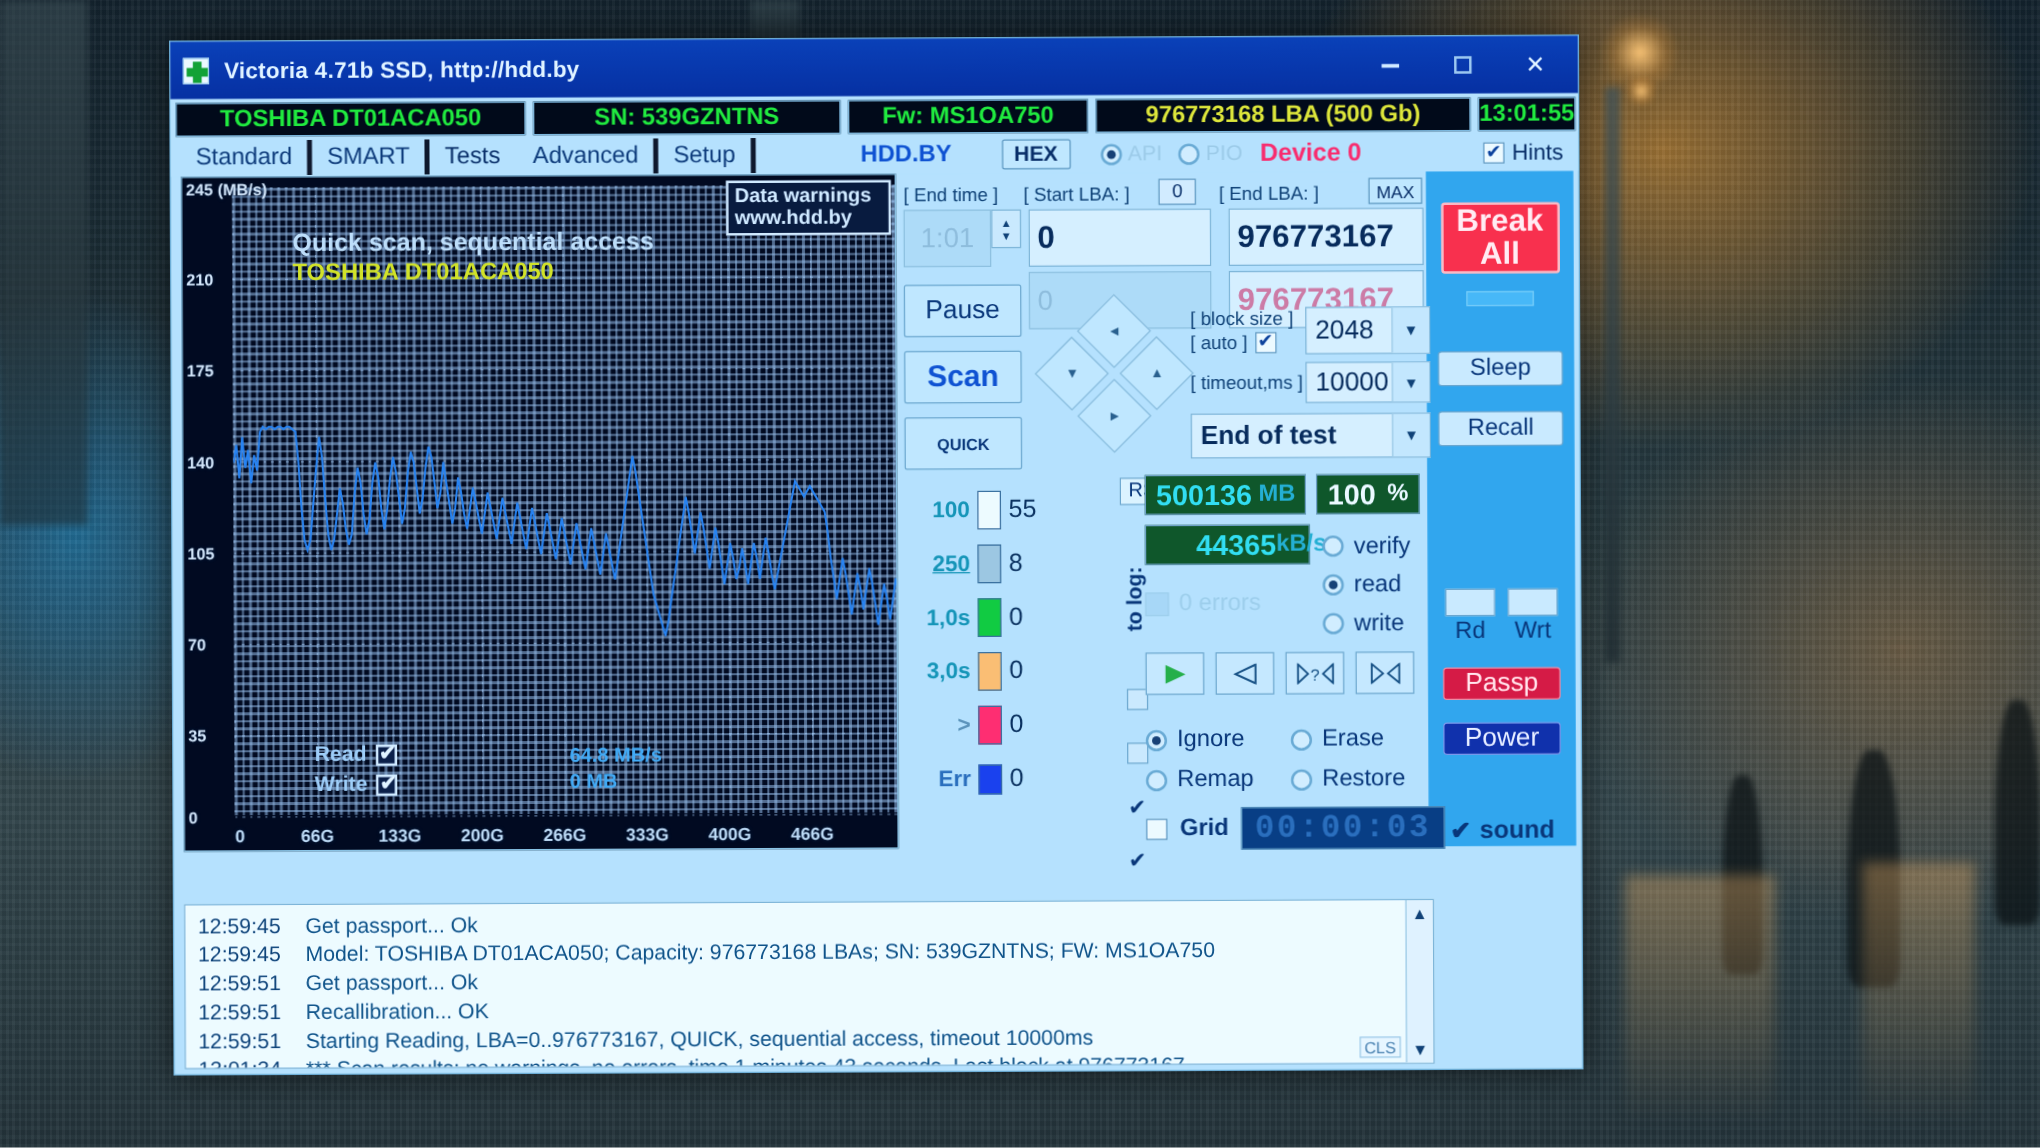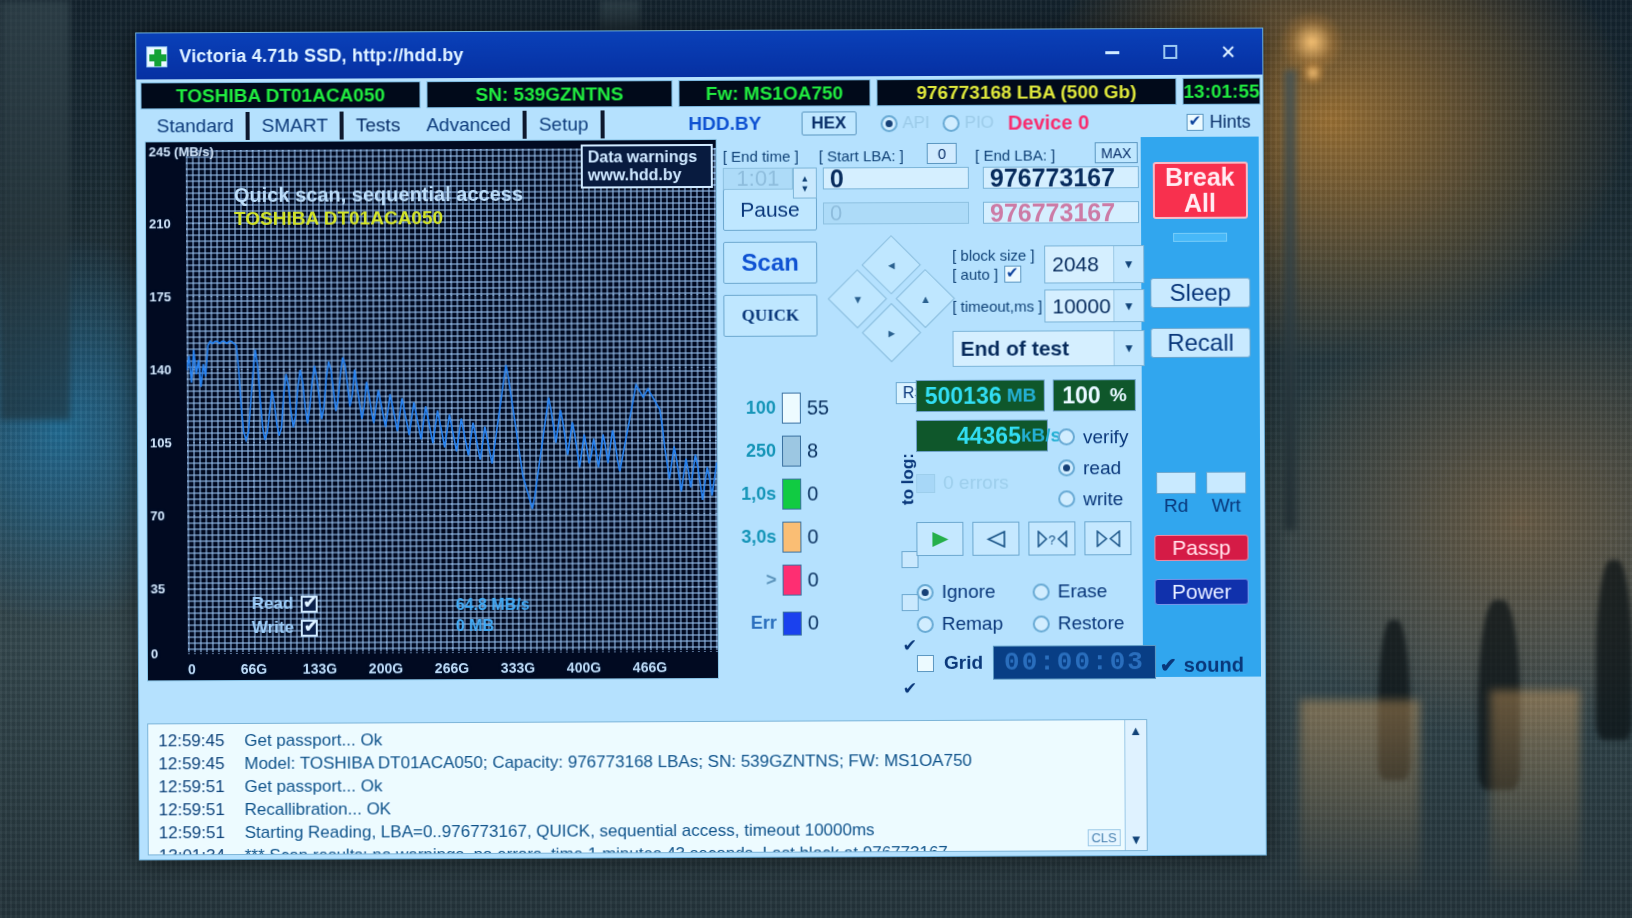--- a/index.html
+++ b/index.html
@@ -172,34 +172,34 @@
   #rw-legend .row { display:flex; align-items:center; gap:7px; margin-bottom:4px; }
   .gcbox { width:17px; height:17px; border:2px solid #cfe6fb; background:#0d1f44; position:relative; }
   .gcbox::after { content:"✔"; position:absolute; left:1px; top:-5px; font-size:16px; color:#dff0ff; }
   #speed-legend { position:absolute; left:308px; bottom:42px; color:#4aa6e8; font-size:16px; font-weight:bold; line-height:1.35; }
   #plot-svg { position:absolute; left:40px; top:8px; }
 
   
   #ctrl-pane { width:424px; position:relative; padding:4px 0 0 6px; }
   .lbl { font-size:15px; color:#14406f; }
   .fld {
-    background:#d3eaf9; border:1px solid #7fb0cf; height:22px;
+    background:#d3eaf9; border:1px solid #7fb0cf; height:46px;
     display:flex; align-items:center; padding:0 6px;
     font-size:22px; color:#0a2a55;
   }
   .fld.big { font-size:25px; font-weight:bold; }
   .fld.dim { color:#8fb8d4; background:#aed6ef; border-color:#8fbcd8; }
   .fld.pink { color:#c27ba0; }
   .btn {
     background:#bfe2f7; border:1px solid #6fa3c6; height:42px;
     display:flex; align-items:center; justify-content:center;
     font-size:21px; color:#0d3570; border-radius:2px;
   }
   .btn.accent { color:#1550c0; font-weight:bold; font-size:24px; }
-  .btn.small { font-size:17px; font-weight:bold;font-family:Liberation Serif, serif; }
+  .btn.small { font-size:13px; font-weight:bold; }
   #maxbtn {
     border:1px solid #5f93b8; background:#bfe2f7; font-size:14px; color:#0c2d60;
     padding:0 5px; height:21px; display:flex; align-items:center;
   }
   #zerobtn {
     border:1px solid #5f93b8; background:#cfe6f8; font-size:15px; color:#0c2d60;
     padding:0 10px; height:21px; display:flex; align-items:center;
   }
   .spin {
     width:24px; border:1px solid #7fb0cf; background:#c8e4f6; height:31px;
@@ -280,21 +280,21 @@
   }
   #break-all {
     width:95px; height:76px; background:#e3344e; border:2px solid #f0b8c2; border-radius:3px;
     color:#ffe8ee; font-weight:bold; font-size:25px; line-height:1.05;
     display:flex; align-items:center; justify-content:center; text-align:center; margin-top:19px;
   }
   #progress-slot { width:54px; height:17px; background:#4fb2ea; border:1px solid #7cc7ee; margin-top:14px; }
   .rbtn {
     width:100px; height:40px; background:#c8e5f8; border:1px solid #6fa3c6; border-radius:3px;
     display:flex; align-items:center; justify-content:center;
-    font-size:24px; color:#0d3570;
+    font-size:19px; color:#0d3570;
   }
   #sleep-btn { margin-top:36px; }
   #recall-btn { margin-top:20px; }
   #rdwrt { display:flex; gap:10px; margin-top:114px; }
   #rdwrt .col { text-align:center; }
   #rdwrt .box { width:40px; height:22px; background:#c8e5f8; border:1px solid #6fa3c6; }
   #rdwrt .cap { font-size:19px; color:#0d3570; margin-top:1px; }
   #passp-btn {
     margin-top:18px; width:94px; height:32px; background:#c21f45; border:1px solid #e48aa0;
     border-radius:3px; color:#ffe3ea; font-size:21px; display:flex; align-items:center; justify-content:center;
@@ -531,21 +531,21 @@
         </div>
       </div>
 
       <div id="hist">
         <div class="hrow">
           <span class="hl" style="color:#1f8fae;">100</span>
           <span class="swatch" style="background:#eaf6ff;"></span>
           <span class="hv">55</span>
         </div>
         <div class="hrow">
-          <span class="hl" style="color:#1f8fae;">250</span>
+          <span class="hl" style="color:#1f8fae;text-decoration:underline;">250</span>
           <span class="swatch" style="background:#9dc2da;"></span>
           <span class="hv">8</span>
         </div>
         <div class="hrow">
           <span class="hl" style="color:#1f8fae;">1,0s</span>
           <span class="swatch" style="background:#1fc24a;"></span>
           <span class="hv">0</span>
         </div>
         <div class="hrow">
           <span class="hl" style="color:#1f8fae;">3,0s</span>

